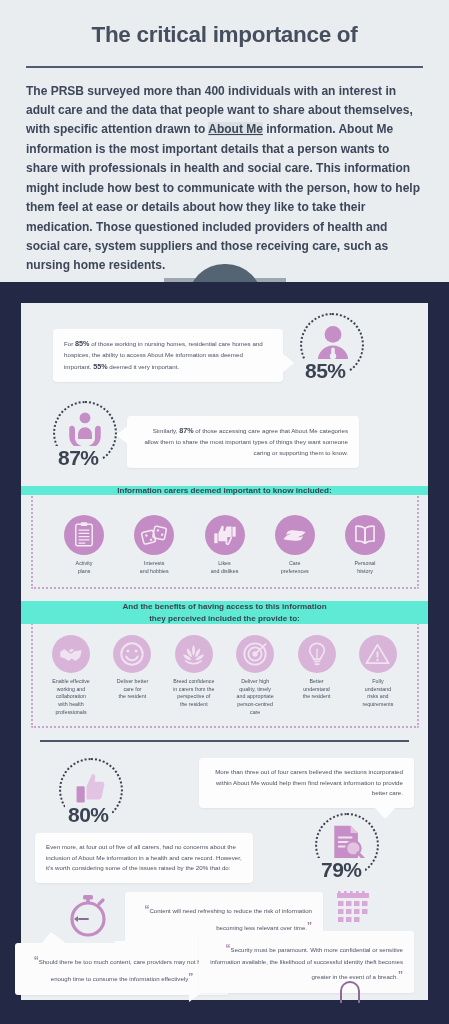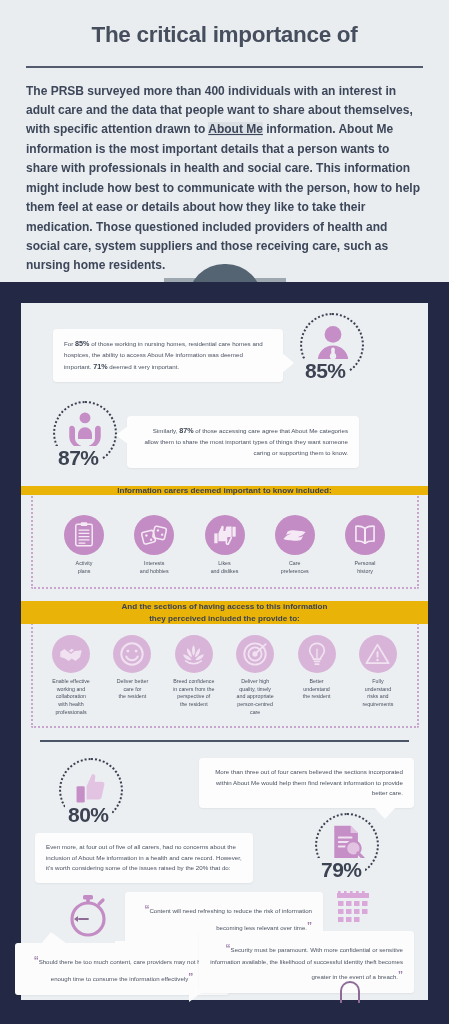--- a/index.html
+++ b/index.html
@@ -73,21 +73,21 @@
   .circ-icon {
     position: absolute; display: flex; align-items: center; justify-content: center;
   }
   .pct {
     position: absolute; font-size: 21px; font-weight: bold;
     color: #3c4352; background: #eceff2; padding: 0 3px; letter-spacing: -0.5px;
   }
   .flow-head {
     position: absolute; font-size: 8.1px; font-weight: bold;
     color: #3b4252; text-align: center; width: 100%;
-    background: #eab308; padding: 0 4px;
+    background: #5eead4; padding: 0 4px;
   }
   .dash-box {
     position: absolute; border: 2.2px dotted #c9a4cd;
     border-radius: 2px;
   }
   .icon-row { position: absolute; display: flex; justify-content: space-between; width: 100%; }
   .icon-cell { display: flex; flex-direction: column; align-items: center; }
   .bubble {
     border-radius: 50%; background: #c48cc4;
     display: flex; align-items: center; justify-content: center;
@@ -139,21 +139,21 @@
 
   <div class="clip-arch">
     <div class="dome"></div>
     <div class="body"></div>
   </div>
 
   <div class="board"></div>
   <div class="paper">
 
     <div class="callout" style="left:32px; top:26px; width:230px;">
-      <span>For </span><b>85%</b><span> of those working in nursing homes, residential care homes and hospices, the ability to access About Me information was deemed important. </span><b>71%</b><span> deemed it very important.</span>
+      <span>For </span><b>85%</b><span> of those working in nursing homes, residential care homes and hospices, the ability to access About Me information was deemed important. </span><b>55%</b><span> deemed it very important.</span>
       <div class="tail" style="right:-11px; top:24px; border-top:10px solid transparent; border-bottom:10px solid transparent; border-left:12px solid #fdfdfd;"></div>
     </div>
 
     <div class="dots-ring" style="left:279px; top:10px; width:64px; height:64px;"></div>
     <div class="circ-icon" style="left:291px; top:20px; width:42px; height:42px;">
       <svg viewBox="0 0 48 48" width="42" height="42" aria-hidden="true">
         <circle cx="24" cy="13" r="9.6" fill="#c68ec6"></circle>
         <path d="M6.5 43c0-9.6 7.8-17.4 17.5-17.4S41.5 33.4 41.5 43z" fill="#c68ec6"></path>
         <rect x="22" y="28" width="4" height="8" rx="2" fill="#eceff2"></rect>
         <circle cx="24" cy="38" r="3.6" fill="#eceff2"></circle>
@@ -254,21 +254,21 @@
             <line x1="17" y1="9" x2="17" y2="27" stroke="#f4e9f4" stroke-width="2"></line>
           </svg>
         </div>
         <div class="cap" style="white-space:pre-line;">Personal
 history</div>
       </div>
     </div>
 
     <div class="dash-box" style="left:10px; top:305px; width:388px; height:120px;"></div>
     <div class="flow-head" style="left:0; top:298px; width:407px; line-height:1.45;">
-      <span>And the sections of having access to this information</span><br>
+      <span>And the benefits of having access to this information</span><br>
       <span>they perceived included the provide to:</span>
     </div>
 
     <div class="icon-row" style="left:0; top:332px; width:407px; padding:0 20px; align-items:flex-start;">
 
       <div class="icon-cell" style="width:60px;">
         <div class="bubble soft" style="width:38px;height:38px;">
           <svg viewBox="0 0 34 34" width="26" height="26" aria-hidden="true">
             <path d="M3 14l6-4 5 3 4-3 5 3 8-1-2 9-6 5-5-3-4 3-5-3-6-2z" fill="#f0e2f0"></path>
             <path d="M9 10l8 6 6-5" fill="none" stroke="#d9b4d9" stroke-width="1.6"></path>

